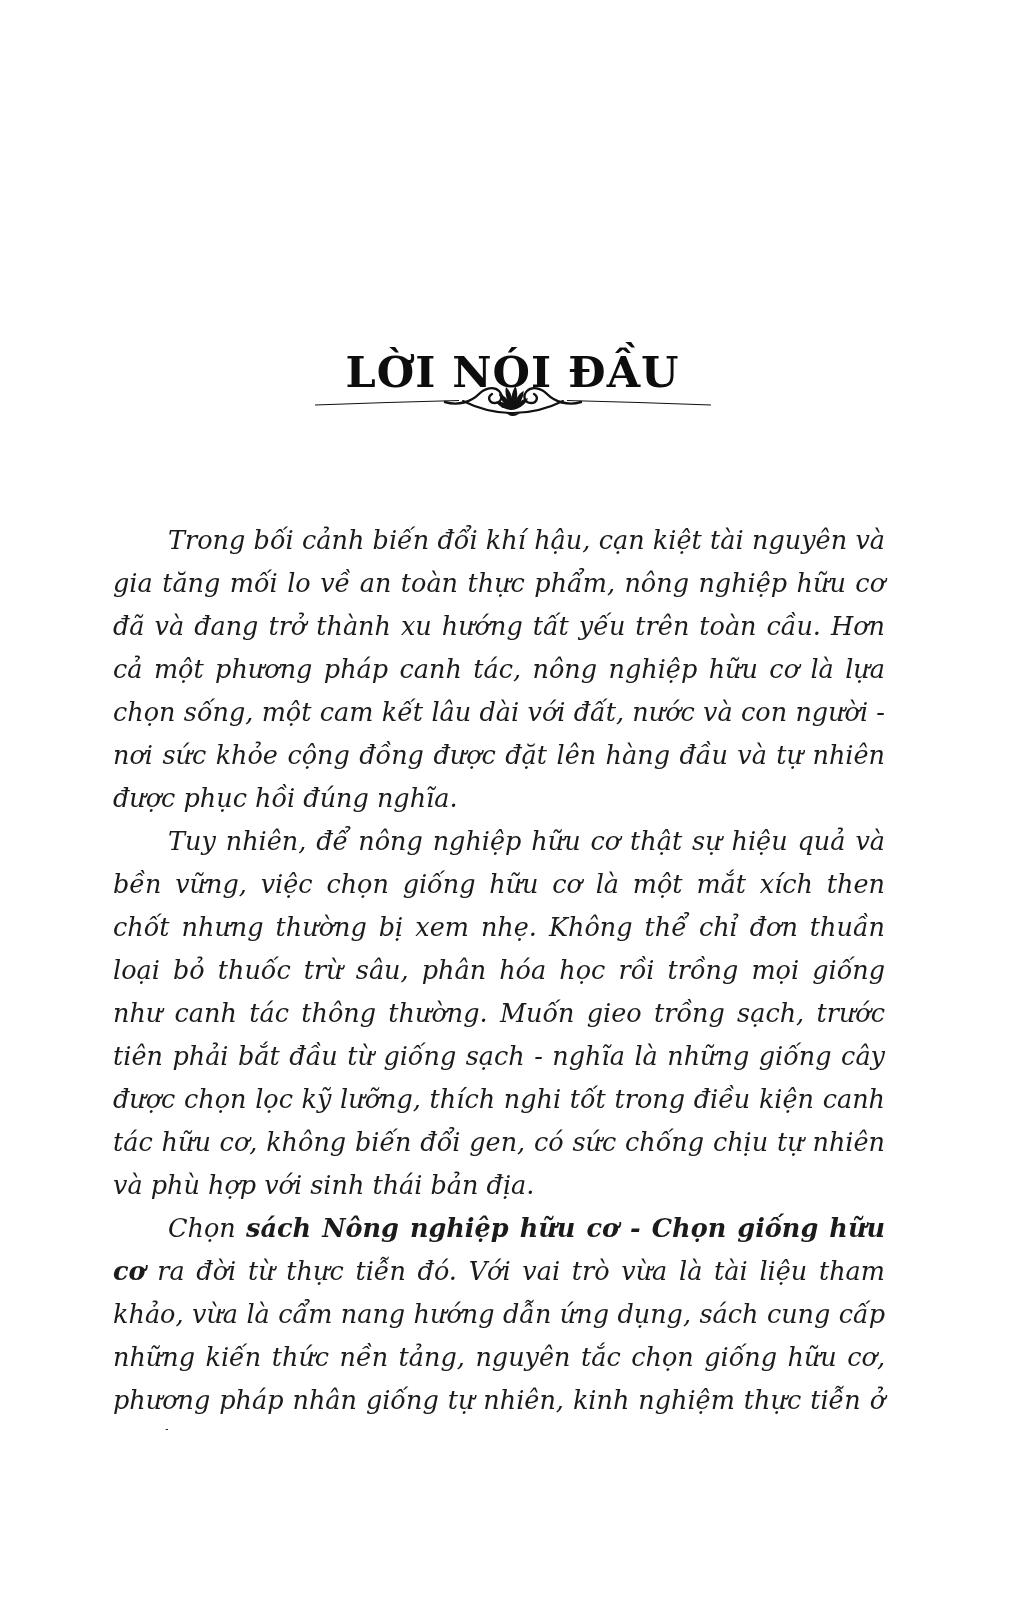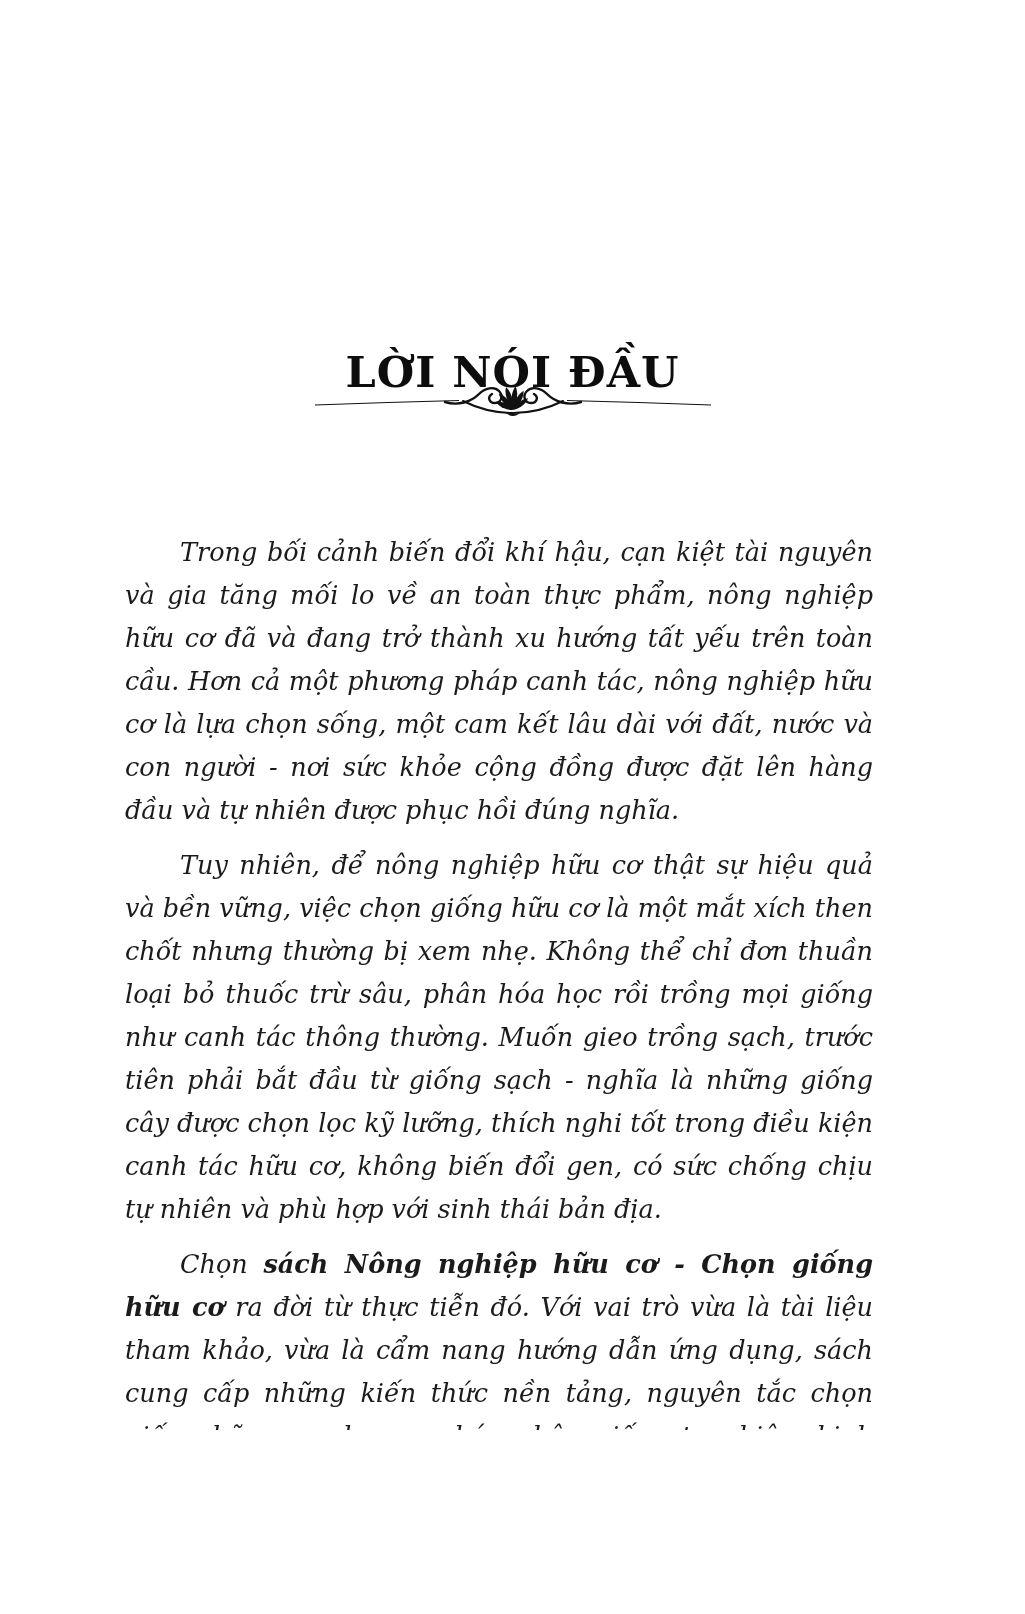--- a/index.html
+++ b/index.html
@@ -36,21 +36,21 @@
     width: 400px;
     height: 42px;
   }
   .body-text {
     position: absolute;
     top: 519px;
     left: 113px;
     width: 772px;
   }
   .body-text p {
-    margin: 12px;
+    margin: 0;
     text-indent: 55px;
     font-style: italic;
     font-size: 25.5px;
     line-height: 43px;
     text-align: justify;
     color: #1b1b1b;
   }
   .body-text p span.bold {
     font-weight: bold;
   }

